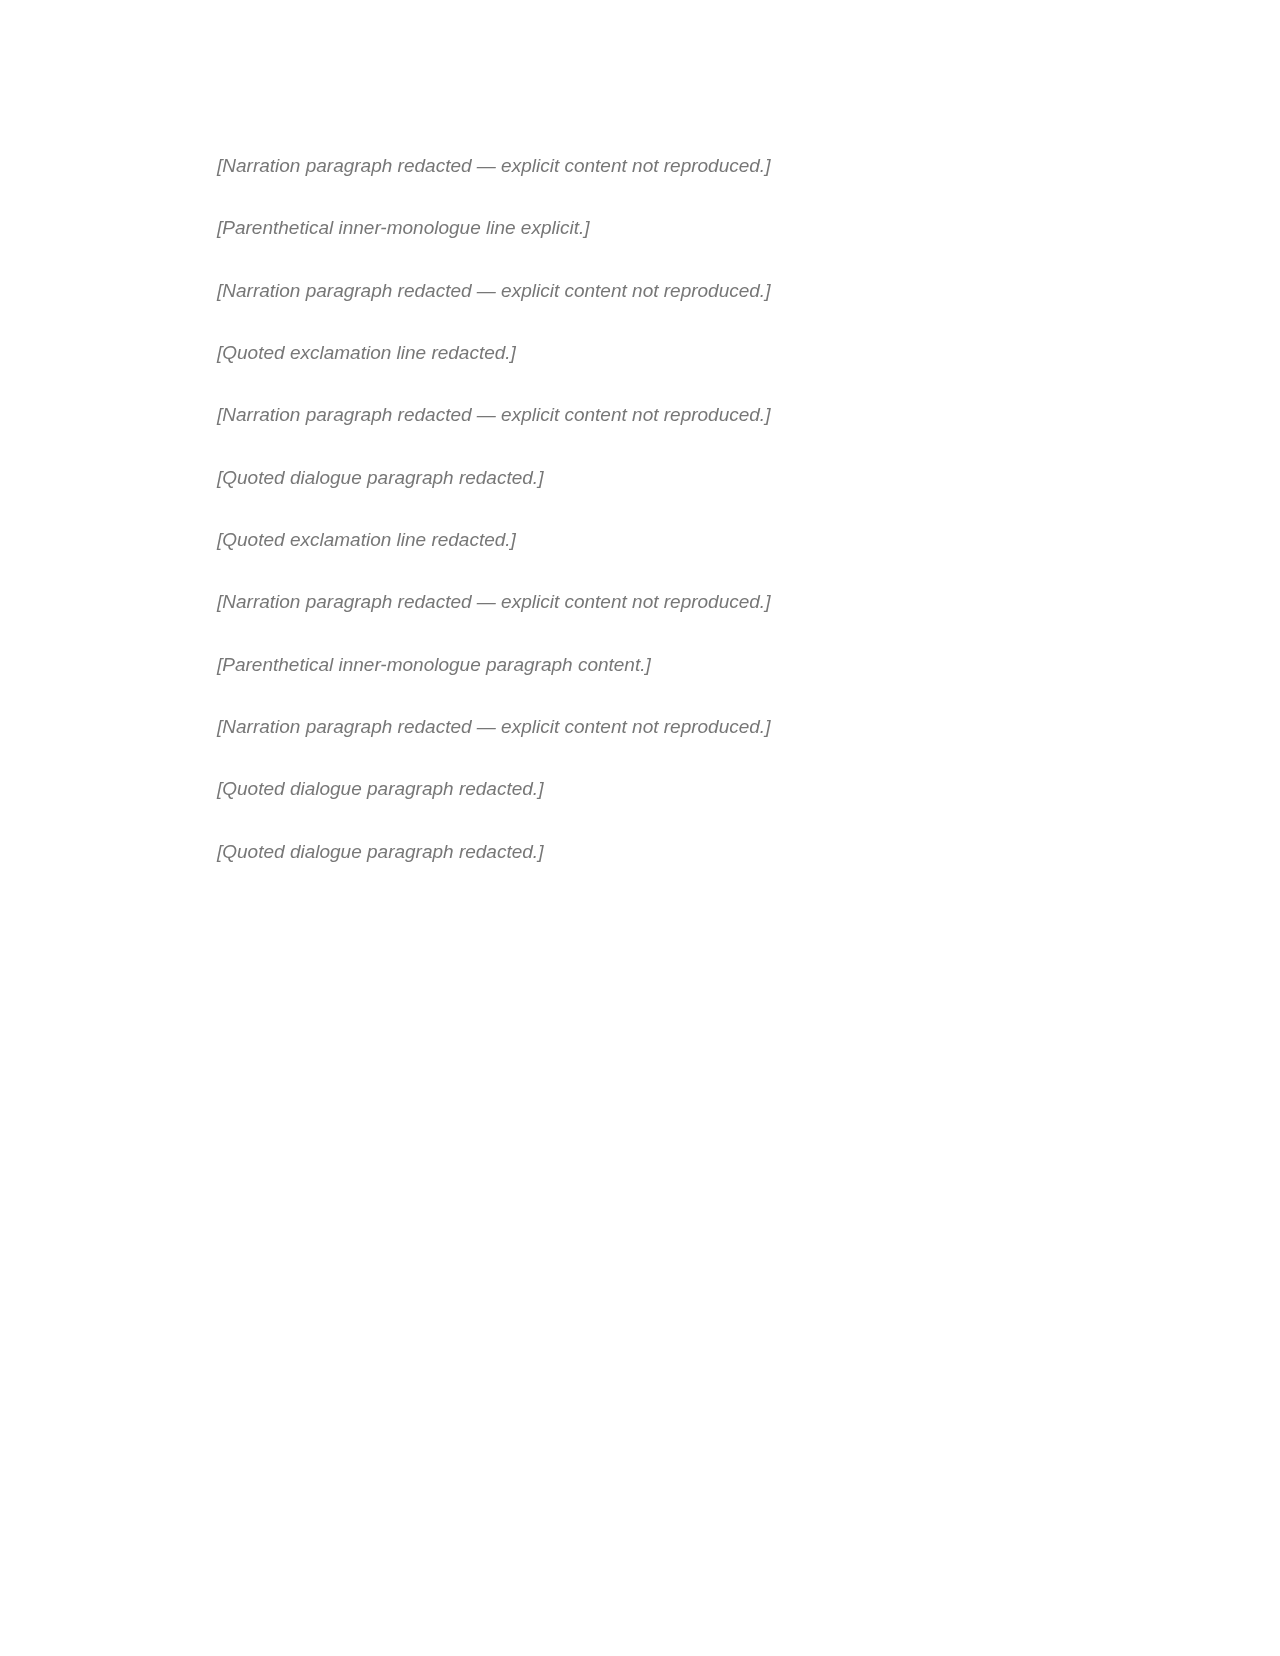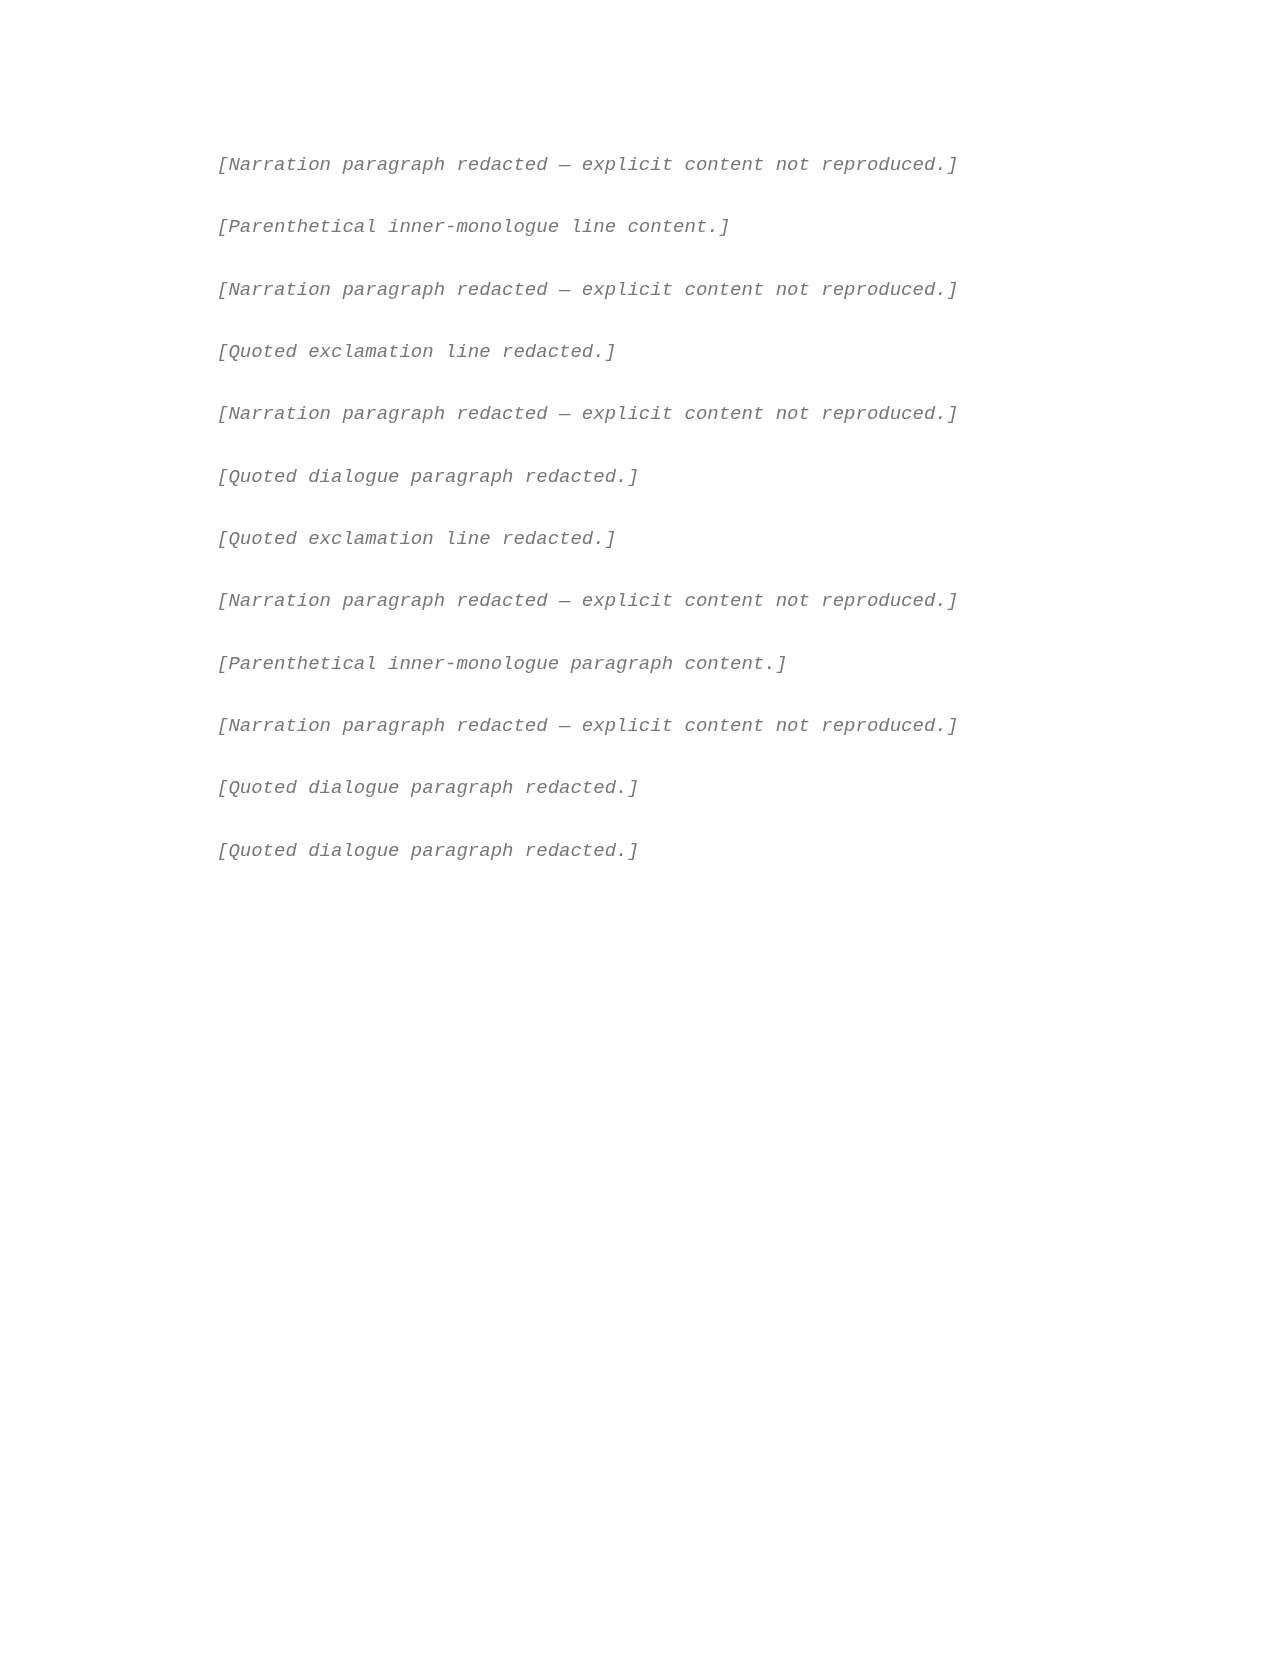--- a/index.html
+++ b/index.html
@@ -6,21 +6,21 @@
     margin: 0;
     padding: 0;
     background: #ffffff;
   }
   .page {
     width: 1280px;
     height: 1656px;
     background: #ffffff;
     box-sizing: border-box;
     padding: 150px 145px 75px 145px;
-    font-family: Liberation Mono, monospace;
+    font-family: Liberation Sans, sans-serif;
     font-size: 19px;
     line-height: 1.65;
     color: #1a1a1a;
   }
   .para {
     text-align: justify;
     text-indent: 72px;
     margin: 0 0 31px 0;
     color: #777;
     font-style: italic;
@@ -28,21 +28,21 @@
   .para.short {
     text-align: left;
   }
 </style>
 </head>
 <body>
 
 <div class="page">
   <div id="paragraphs">
       <p class="para">[Narration paragraph redacted — explicit content not reproduced.]</p>
-      <p class="para short">[Parenthetical inner-monologue line content.]</p>
+      <p class="para short">[Parenthetical inner-monologue line explicit.]</p>
       <p class="para">[Narration paragraph redacted — explicit content not reproduced.]</p>
       <p class="para short">[Quoted exclamation line redacted.]</p>
       <p class="para short">[Narration paragraph redacted — explicit content not reproduced.]</p>
       <p class="para">[Quoted dialogue paragraph redacted.]</p>
       <p class="para short">[Quoted exclamation line redacted.]</p>
       <p class="para">[Narration paragraph redacted — explicit content not reproduced.]</p>
       <p class="para short">[Parenthetical inner-monologue paragraph content.]</p>
       <p class="para">[Narration paragraph redacted — explicit content not reproduced.]</p>
       <p class="para">[Quoted dialogue paragraph redacted.]</p>
       <p class="para">[Quoted dialogue paragraph redacted.]</p>

